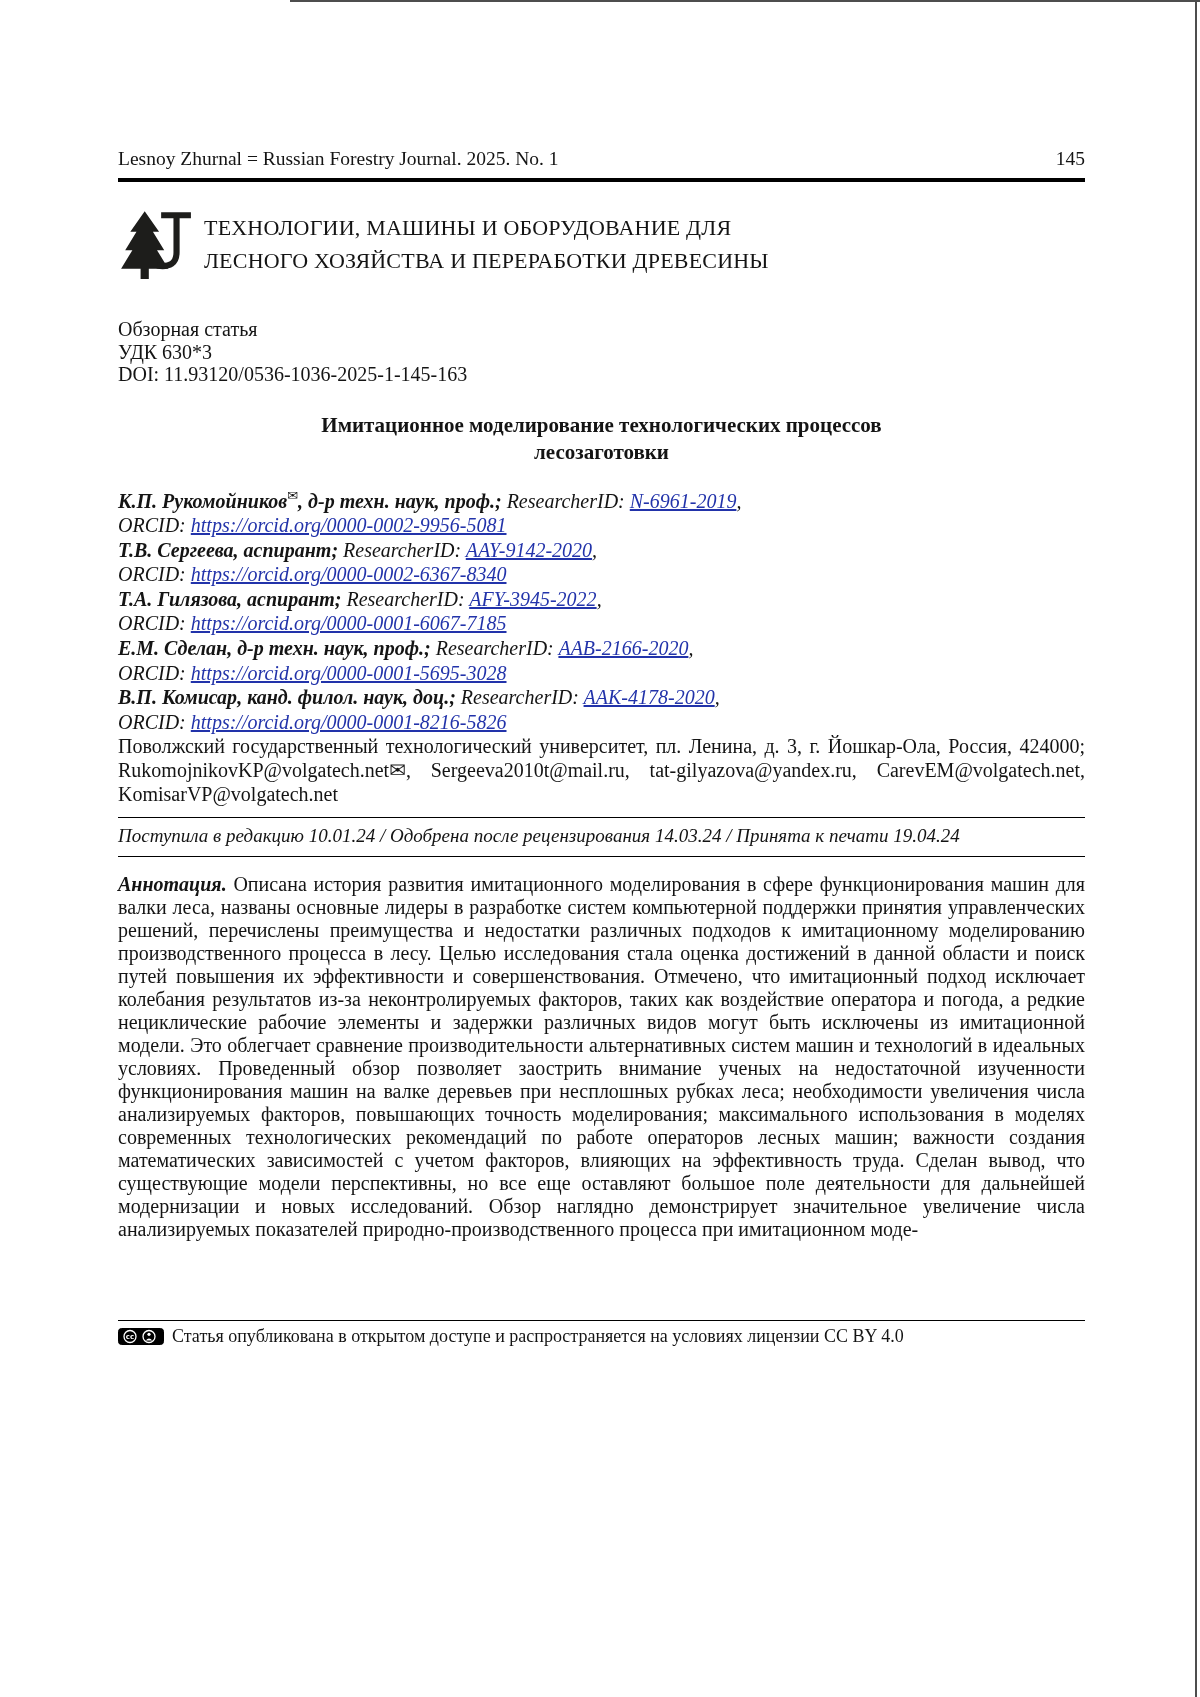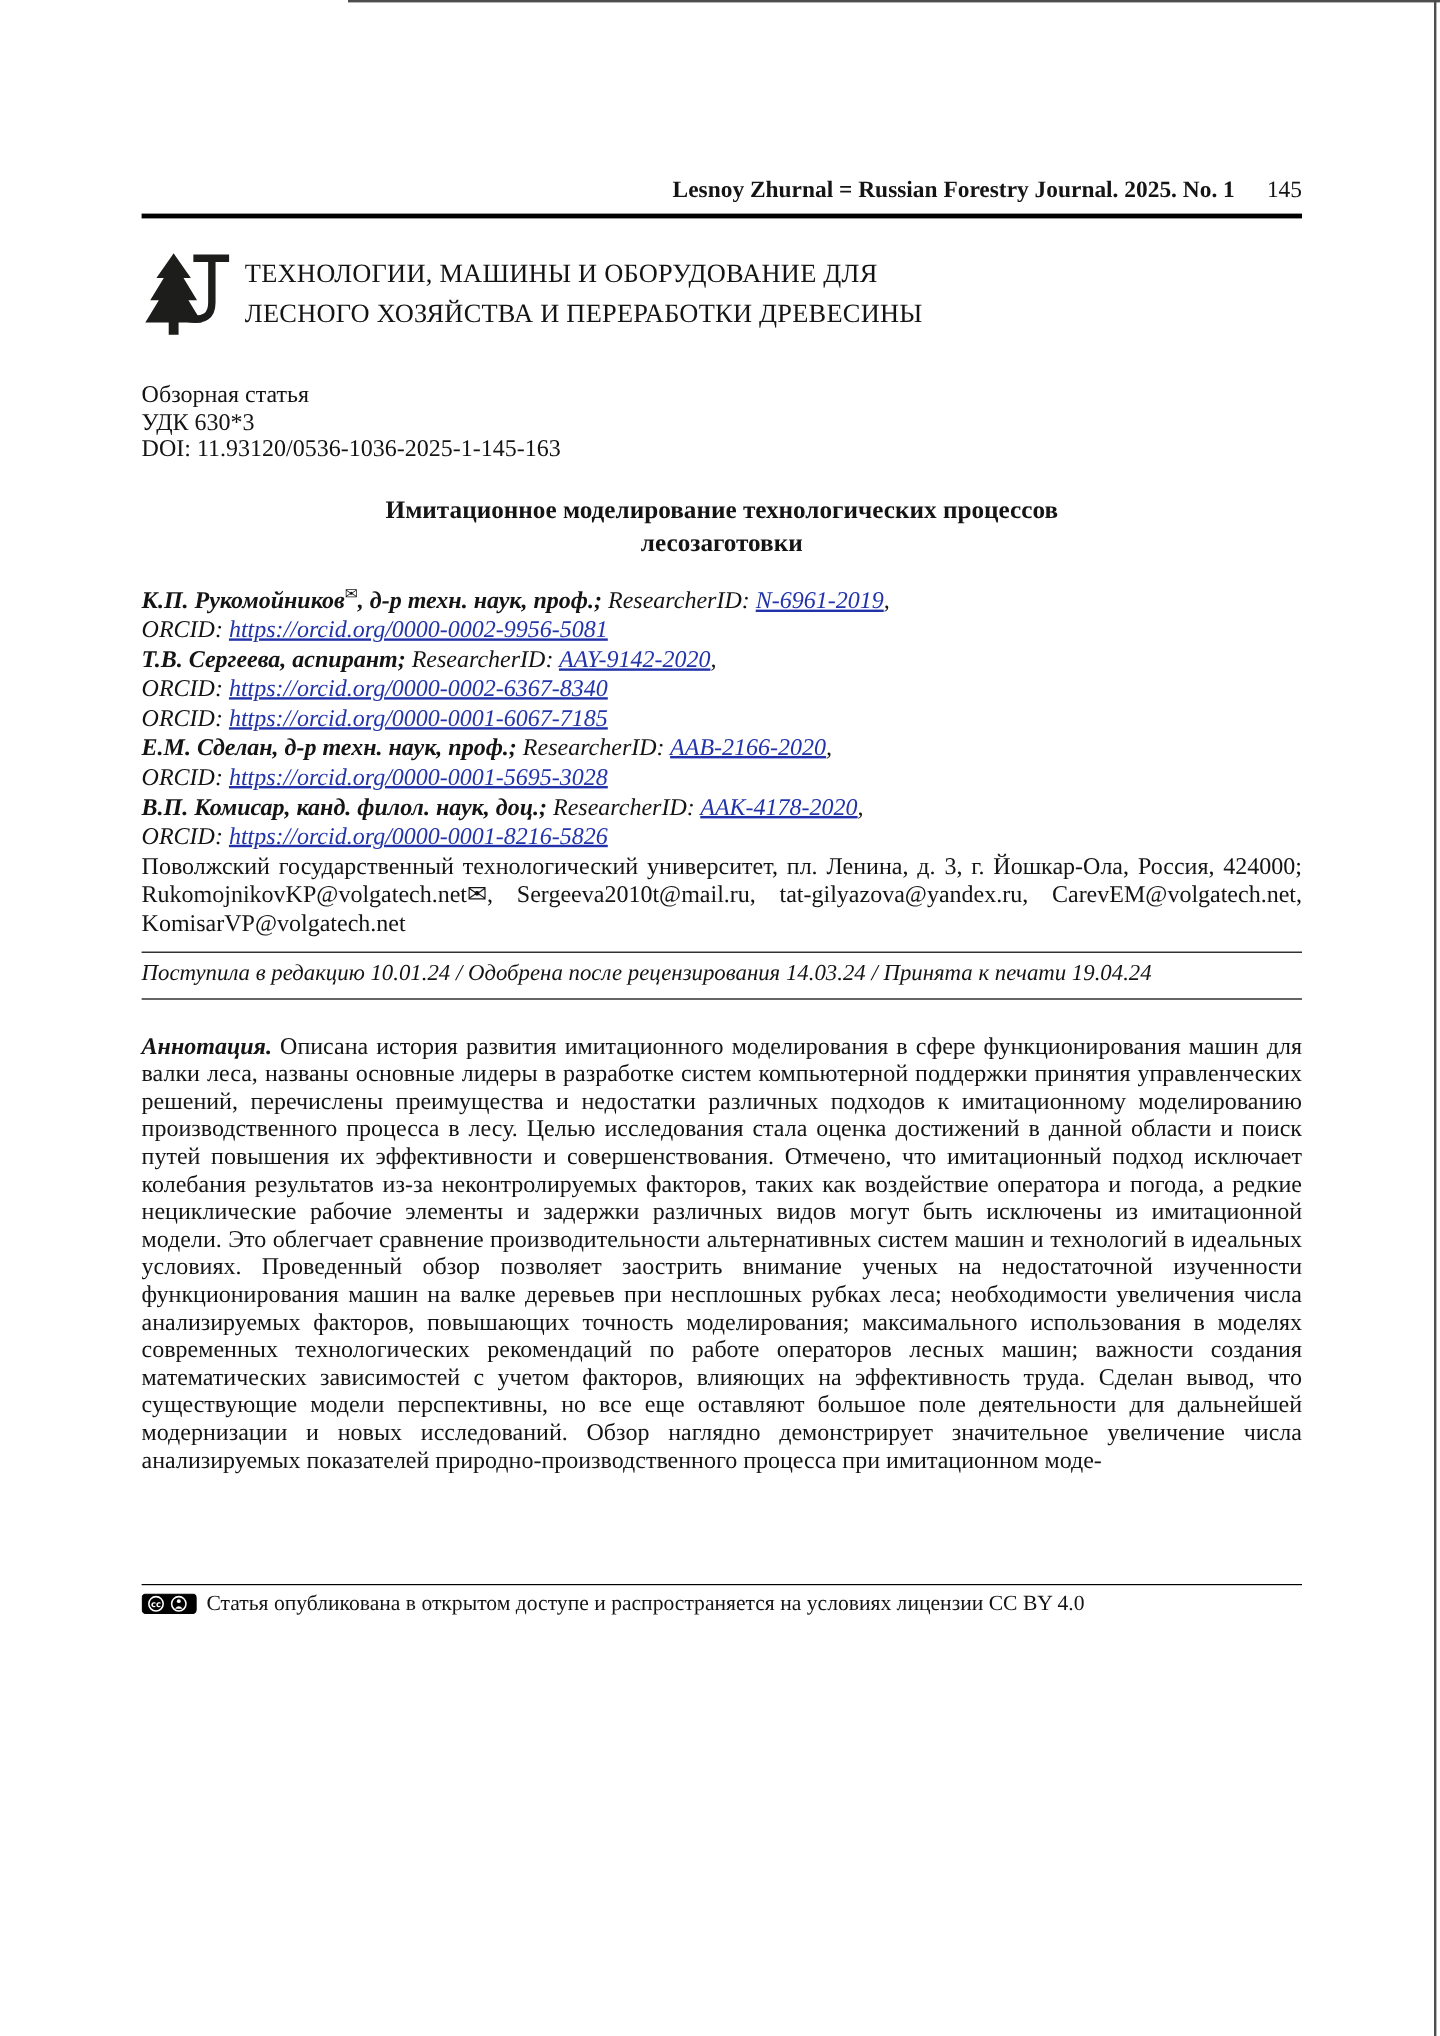--- a/index.html
+++ b/index.html
@@ -6,21 +6,21 @@
   html,body { width:1200px; height:1697px; }
   body { background:#ffffff; font-family:"Liberation Serif","DejaVu Serif",serif; color:#141414; }
   .page { position:relative; width:1200px; height:1697px; background:#fff; overflow:hidden; }
 
   .scan-top   { position:absolute; top:0; left:290px; width:910px; height:2px; background:#4d4d4d; }
   .scan-right { position:absolute; top:0; left:1195px; width:2px; height:1697px; background:#4d4d4d; }
 
   .content { position:absolute; left:118px; top:0; width:967px; }
 
   .running-head { display:flex; align-items:baseline; margin-top:148px; font-size:19.5px; }
-  .rh-title { flex:1; text-align:right; font-weight:bold; }
+  .rh-title { flex:1; text-align:left; font-weight:normal; }
   .rh-page  { width:56px; text-align:right; font-weight:normal; }
 
   .rule-thick { height:4px; background:#000; margin-top:8px; }
   .rule-thin  { height:1px; background:#000; }
 
   .banner { display:flex; align-items:center; gap:10px; margin-top:24px; }
   .banner-logo { width:76px; height:76px; flex:0 0 auto; }
   .banner-title { font-size:22px; line-height:33px; letter-spacing:.2px; }
 
   .meta { margin-top:36px; font-size:20px; line-height:22.5px; }
@@ -31,21 +31,21 @@
   .bi { font-weight:bold; font-style:italic; }
   .it { font-style:italic; }
   a.lnk { color:#2233aa; text-decoration:underline; cursor:pointer; }
   sup.mark { font-size:13px; line-height:0; }
 
   .affiliation { font-size:20px; line-height:24px; text-align:justify; }
 
   .history-rule-top { margin-top:11px; }
   .history { margin-top:7px; margin-bottom:9px; font-size:19px; font-style:italic; }
 
-  .abstract { margin-top:28px; font-size:20px; line-height:23px; text-align:justify; }
+  .abstract { margin-top:16px; font-size:20px; line-height:23px; text-align:justify; }
 
   .footer { position:absolute; left:118px; top:1320px; width:967px; }
   .copyright { margin-top:9px; font-size:18px; }
   .license-row { margin-top:5px; display:flex; align-items:center; gap:8px; font-size:18px; }
   .cc-badge { width:46px; height:17px; flex:0 0 auto; }
 </style>
 </head>
 <body>
 
 <div class="page">
@@ -87,20 +87,21 @@
     </div>
 
     <div class="authors">
 
       <div><span class="bi">К.П. Рукомойников</span><sup class="mark">✉</sup><span class="bi">, д-р техн. наук, проф.; </span><span class="it">ResearcherID: </span><a class="lnk it">N-6961-2019</a><span class="it">,</span></div>
       <div><span class="it">ORCID: </span><a class="lnk it">https://orcid.org/0000-0002-9956-5081</a></div>
 
       <div><span class="bi">Т.В. Сергеева</span><span class="bi">, аспирант; </span><span class="it">ResearcherID: </span><a class="lnk it">AAY-9142-2020</a><span class="it">,</span></div>
       <div><span class="it">ORCID: </span><a class="lnk it">https://orcid.org/0000-0002-6367-8340</a></div>
 
+      <div><span class="bi">Т.А. Гилязова</span><span class="bi">, аспирант; </span><span class="it">ResearcherID: </span><a class="lnk it">AFY-3945-2022</a><span class="it">,</span></div>
       <div><span class="it">ORCID: </span><a class="lnk it">https://orcid.org/0000-0001-6067-7185</a></div>
 
       <div><span class="bi">Е.М. Сделан</span><span class="bi">, д-р техн. наук, проф.; </span><span class="it">ResearcherID: </span><a class="lnk it">AAB-2166-2020</a><span class="it">,</span></div>
       <div><span class="it">ORCID: </span><a class="lnk it">https://orcid.org/0000-0001-5695-3028</a></div>
 
       <div><span class="bi">В.П. Комисар</span><span class="bi">, канд. филол. наук, доц.; </span><span class="it">ResearcherID: </span><a class="lnk it">AAK-4178-2020</a><span class="it">,</span></div>
       <div><span class="it">ORCID: </span><a class="lnk it">https://orcid.org/0000-0001-8216-5826</a></div>
 
     </div>
 

